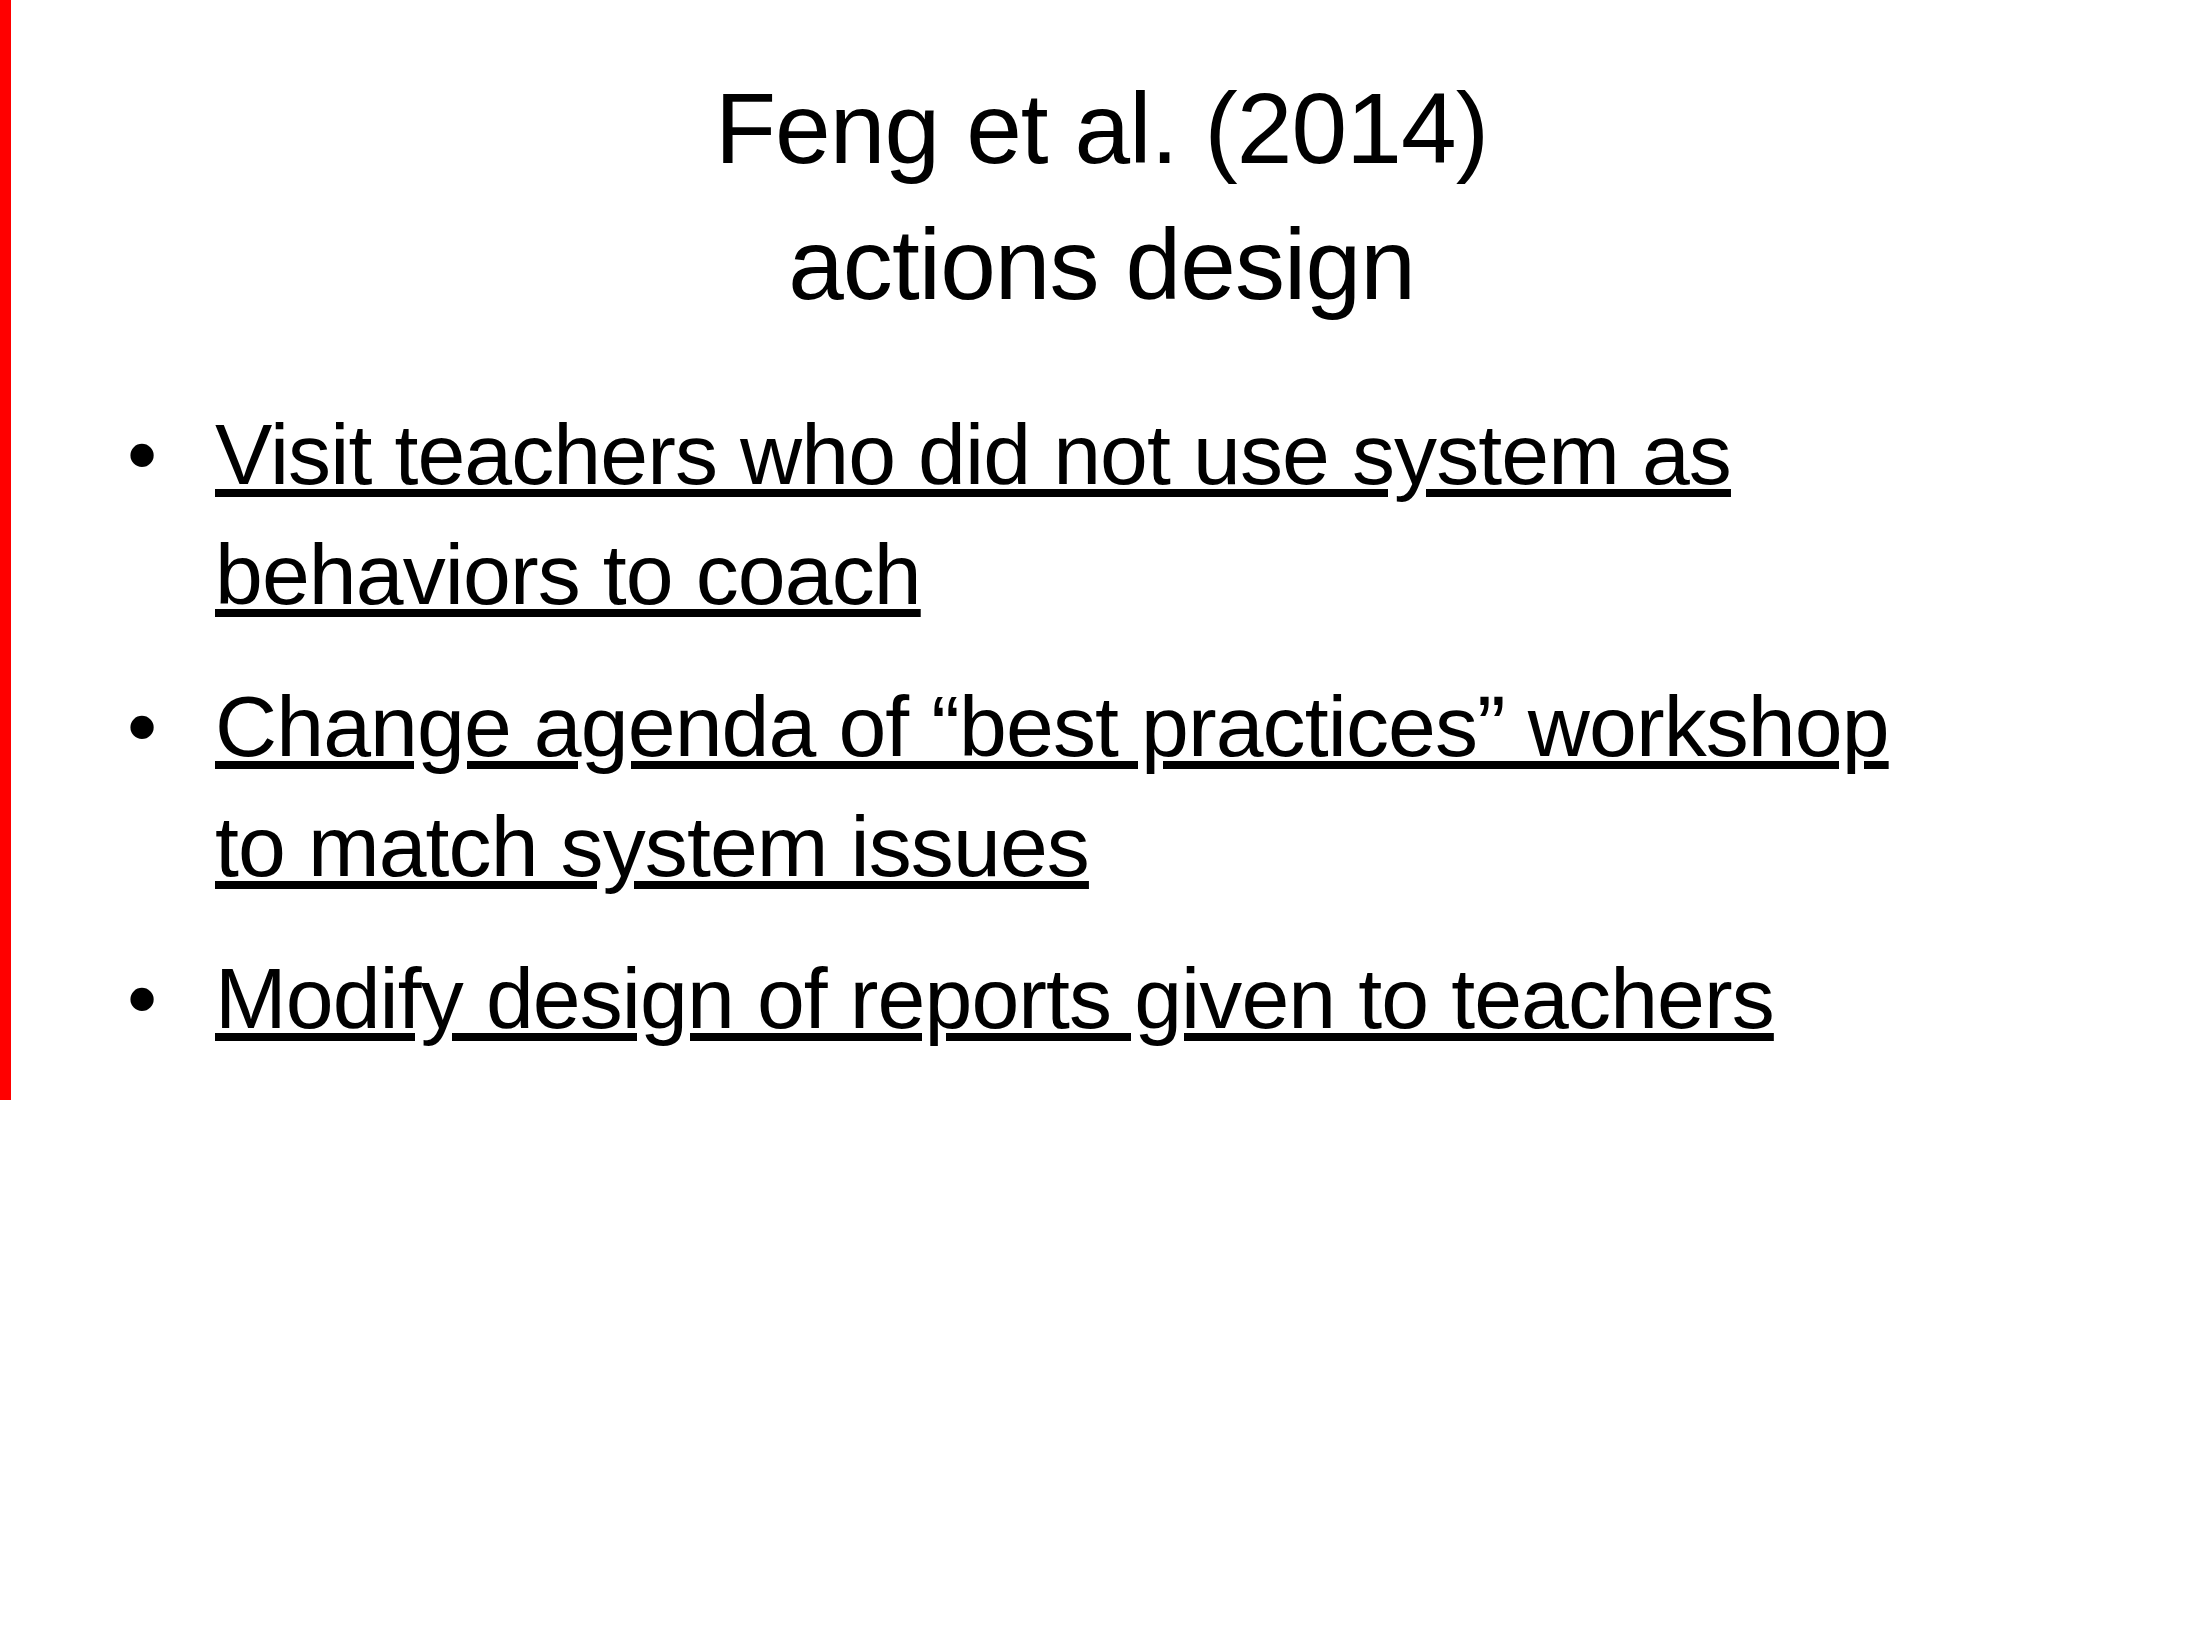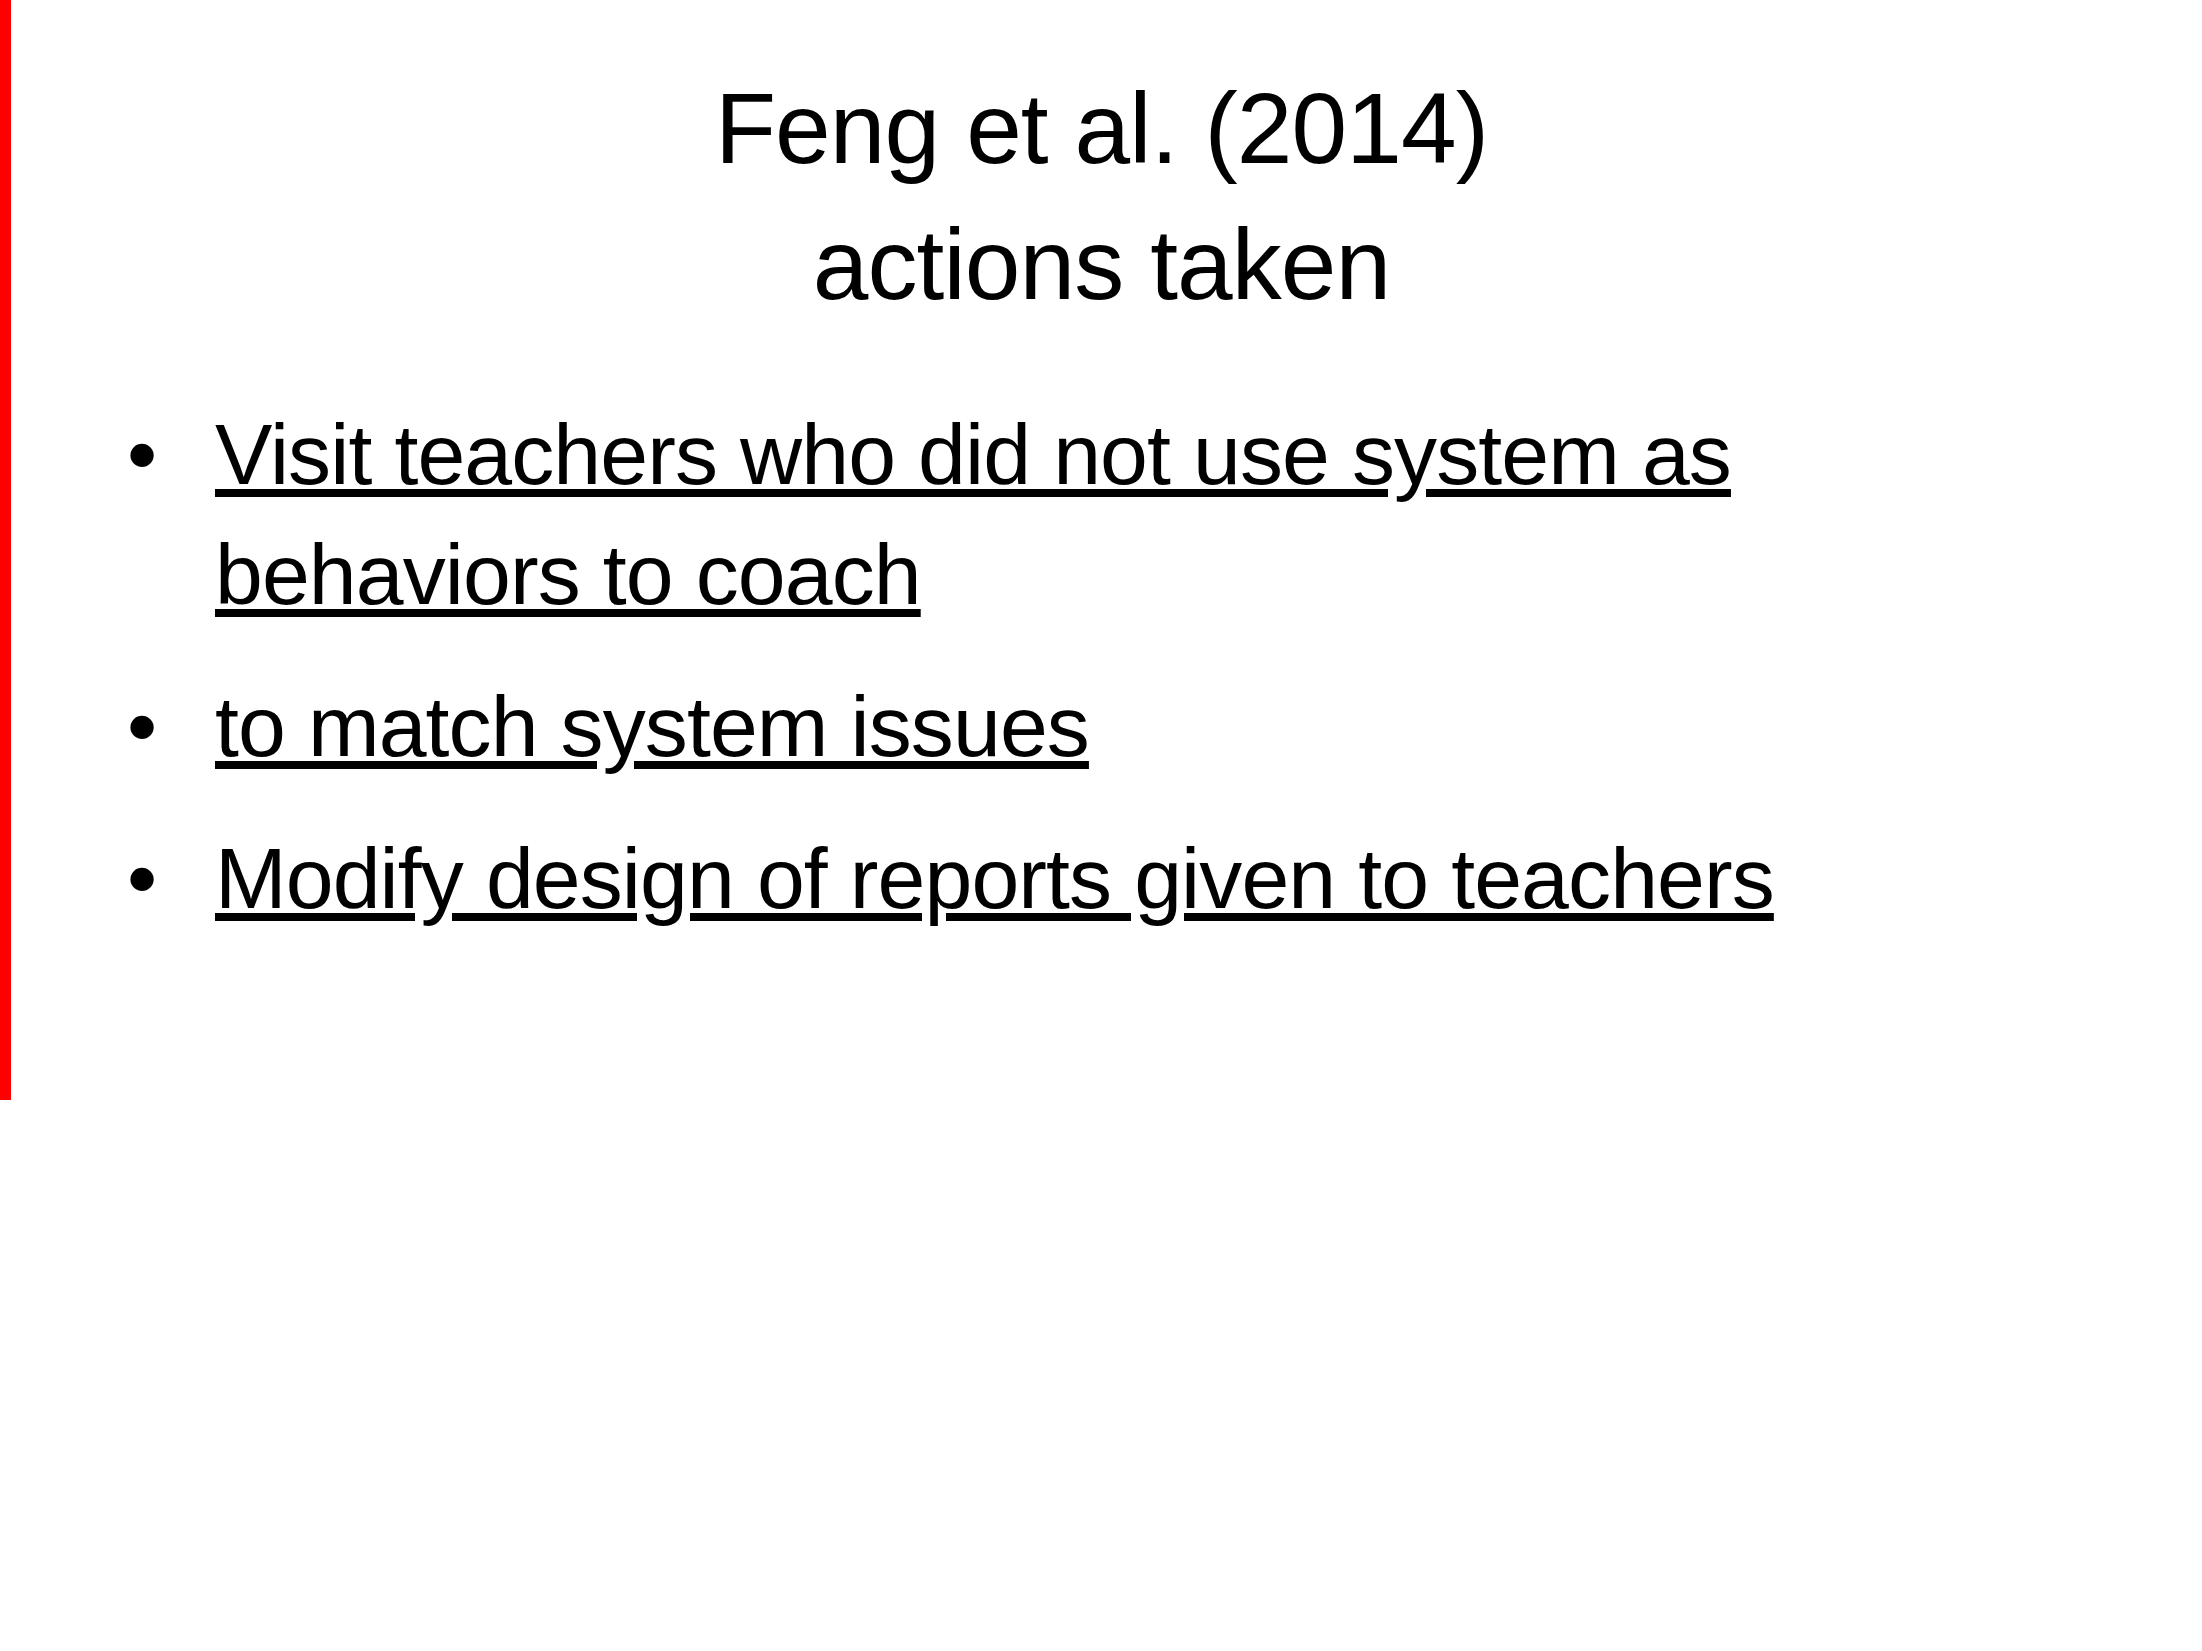--- a/index.html
+++ b/index.html
@@ -70,36 +70,37 @@
 </style>
 </head>
 <body>
 
 <div class="slide">
 
   <div class="left-bar"></div>
 
   <div class="title">
     <span class="line">Feng et al. (2014)</span>
-    <span class="line">actions taken</span>
+    <span class="line">actions design</span>
   </div>
 
   <div class="bullets">
 
     <div class="bullet-item">
       <span class="bullet-marker">•</span>
       <span class="bullet-text">
         <span class="bullet-line">Visit teachers who did not use system as</span>
         <span class="bullet-line">behaviors to coach</span>
       </span>
     </div>
 
     <div class="bullet-item">
       <span class="bullet-marker">•</span>
       <span class="bullet-text">
+        <span class="bullet-line">Change agenda of “best practices” workshop</span>
         <span class="bullet-line">to match system issues</span>
       </span>
     </div>
 
     <div class="bullet-item">
       <span class="bullet-marker">•</span>
       <span class="bullet-text">
         <span class="bullet-line">Modify design of reports given to teachers</span>
       </span>
     </div>

